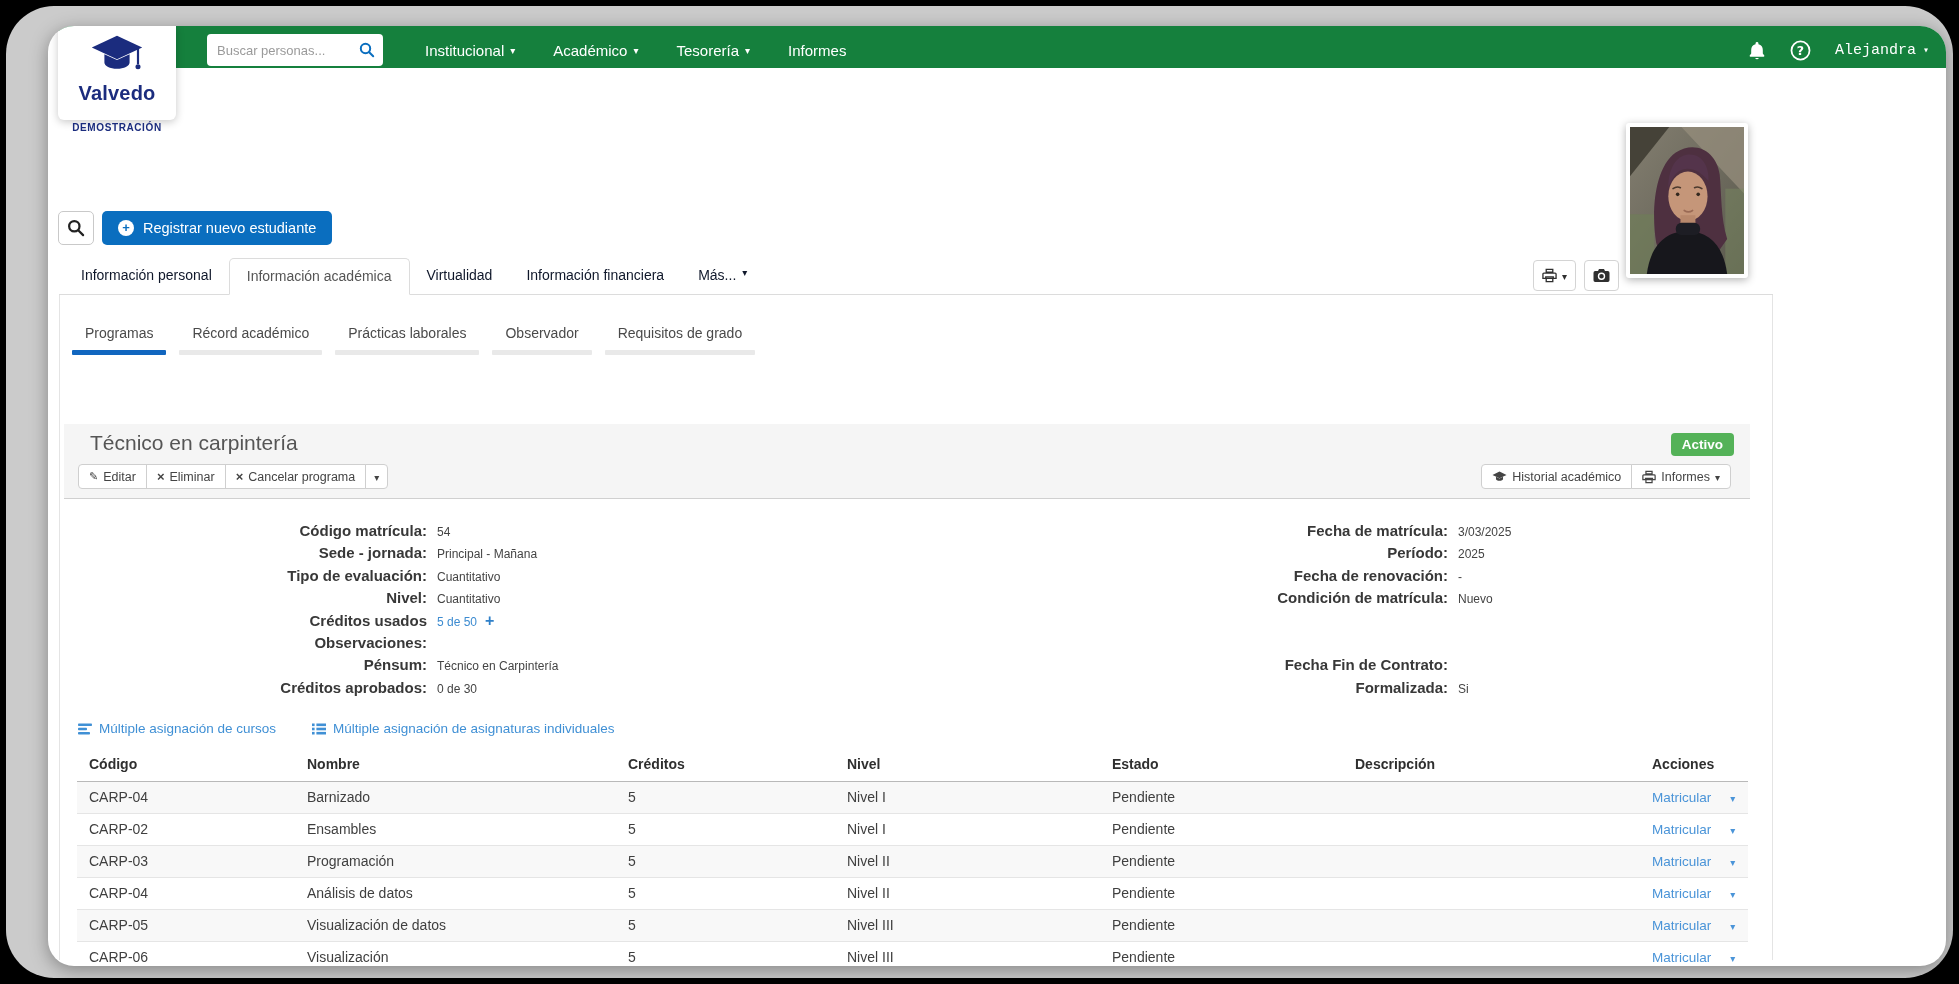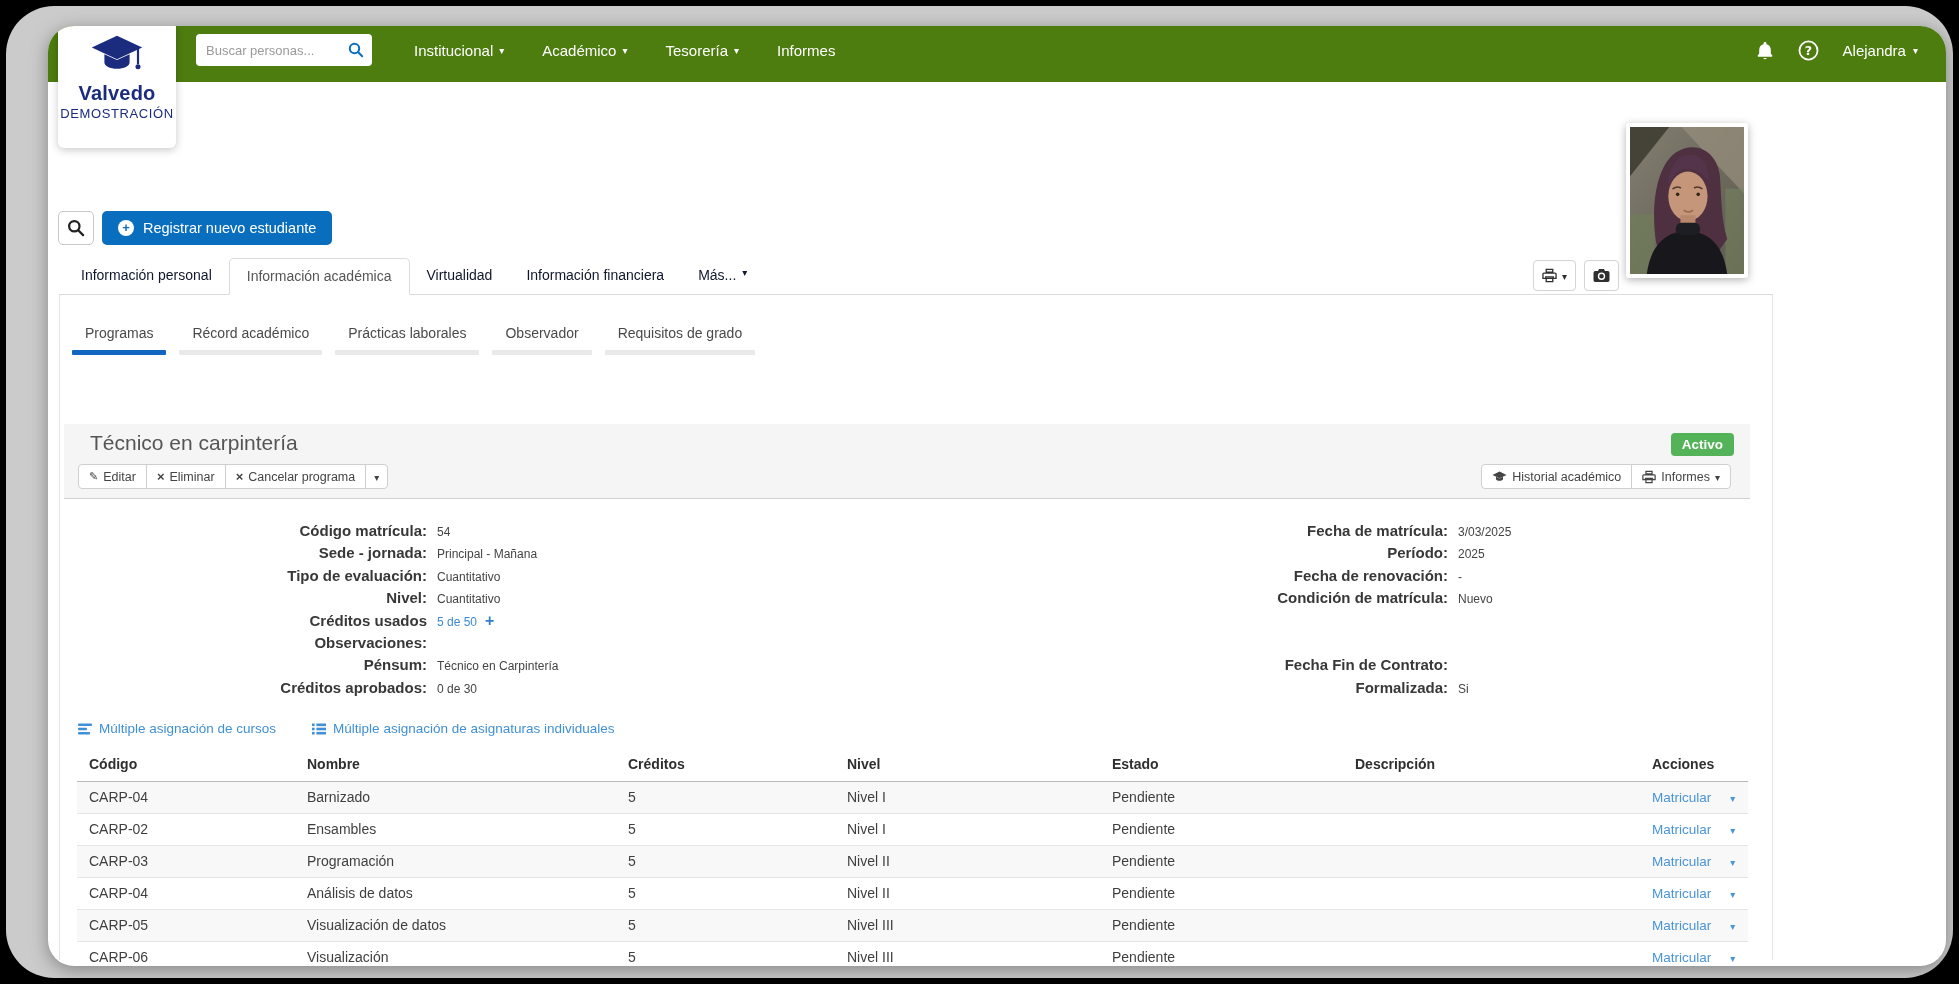--- a/index.html
+++ b/index.html
@@ -1,32 +1,32 @@
 <!DOCTYPE html>
 <html><head>
 <meta charset="utf-8">
 <style>
   * { margin:0; padding:0; box-sizing:border-box; }
   html,body { width:1959px; height:984px; background:#000; font-family:"Liberation Sans","DejaVu Sans",sans-serif; }
   .frame { position:absolute; inset:6px; background:#cbcbcb; border-radius:48px; }
   .window { position:absolute; left:42px; top:20px; width:1898px; height:940px; background:#fff; border-radius:26px; overflow:hidden; box-shadow:0 4px 18px rgba(0,0,0,.35); }
 
   
-  .topbar { position:absolute; left:0; top:0; width:100%; height:56px; background:#4d7c0f; }
-  .logo-card { position:absolute; left:10px; top:0; width:118px; height:122px; background:#fff; border-radius:0 0 6px 6px; box-shadow:0 2px 8px rgba(0,0,0,.22); text-align:center; padding-top:8px; z-index:30; }
+  .topbar { position:absolute; left:11px; top:0; width:100%; height:42px; background:#15803d; }
+  .logo-card { position:absolute; left:10px; top:0; width:118px; height:94px; background:#fff; border-radius:0 0 6px 6px; box-shadow:0 2px 8px rgba(0,0,0,.22); text-align:center; padding-top:8px; z-index:30; }
   .logo-name { font-size:20px; font-weight:bold; color:#1b2c7e; letter-spacing:.2px; margin-top:2px; }
-  .logo-sub { font-size:13px; font-weight:normal; color:#1b2c7e; letter-spacing:.6px; margin-top:1px; }
+  .logo-sub { font-size:10px; font-weight:bold; color:#1b2c7e; letter-spacing:.6px; margin-top:17px; }
   .searchbox { position:absolute; left:148px; top:8px; width:176px; height:32px; background:#fff; border-radius:4px; display:flex; align-items:center; padding:0 8px 0 10px; }
   .searchbox input { flex:1; border:none; outline:none; font-size:13px; color:#444; background:transparent; min-width:0; font-family:inherit; }
   .searchbox input::placeholder { color:#9a9a9a; }
   .mainmenu { position:absolute; left:366px; top:0; height:48px; display:flex; align-items:center; gap:38px; }
   .menu-item { color:#fff; font-size:15px; cursor:pointer; display:flex; align-items:center; gap:6px; }
   .caret { font-size:10px; line-height:1; position:relative; top:1px; }
   .topbar-right { position:absolute; right:28px; top:0; height:48px; display:flex; align-items:center; gap:24px; }
-  .user-menu { color:#fff; font-size:15px; display:flex; align-items:center; gap:7px; cursor:pointer; }
+  .user-menu { color:#fff; font-size:15px; display:flex; align-items:center; gap:7px; cursor:pointer;font-family:Liberation Mono, monospace; }
   .icon-btn { display:flex; align-items:center; cursor:pointer; }
 
   
   .identity { position:absolute; top:96px; left:1065px; width:500px; text-align:right; z-index:5; }
   .student-name { font-size:33px; color:#3d3d3d; line-height:40px; letter-spacing:.2px; }
   .student-line { font-size:20px; color:#4c4c4c; line-height:26px; margin-top:2px; }
   .photo { position:absolute; left:1578px; top:97px; width:122px; height:155px; background:#fff; border:4px solid #fff; border-radius:3px; box-shadow:0 2px 8px rgba(0,0,0,.3); z-index:20; }
   .photo svg { display:block; width:100%; height:100%; }
 
   

